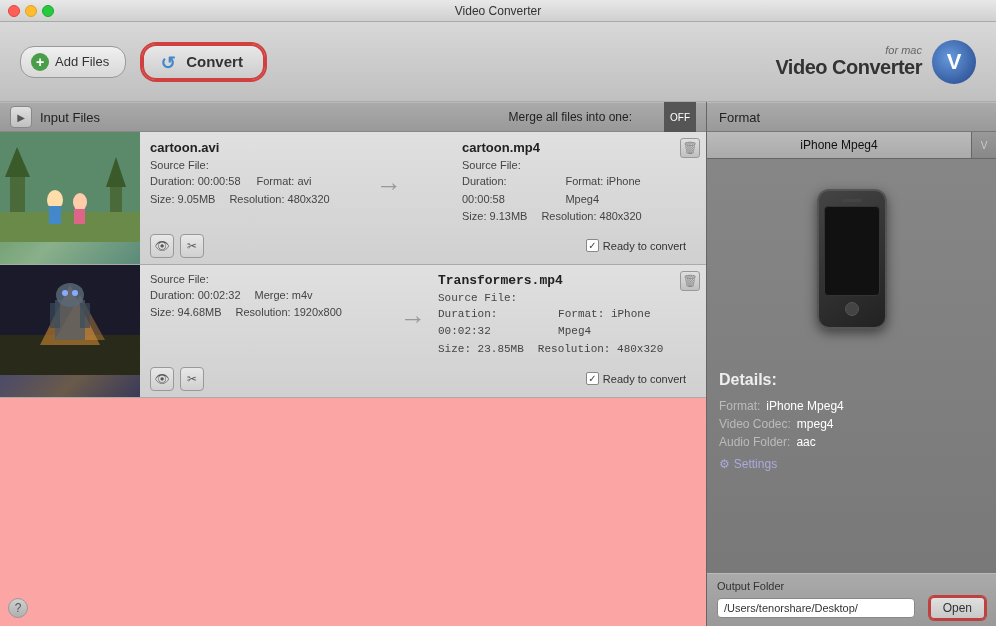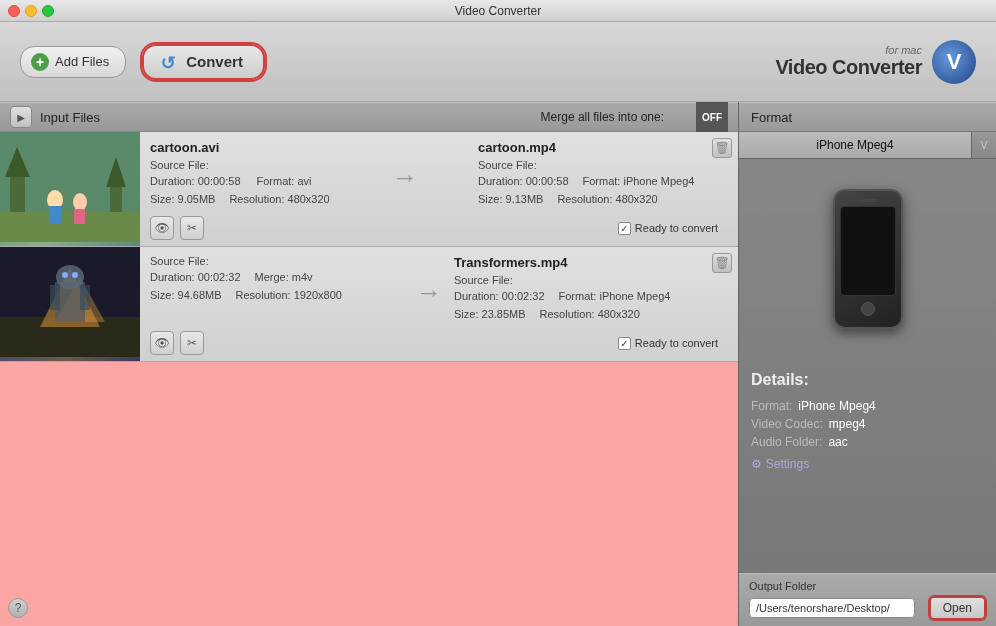--- a/index.html
+++ b/index.html
@@ -186,21 +186,21 @@
       font-size: 12px;
       color: #222;
       margin-right: 24px;
     }
     .toggle-off {
       background: #555;
       border-radius: 0;
       padding: 14px 6px;
       color: white;
       font-size: 10px;
-      font-weight: bold;
+      font-weight: normal;
     }
 
     
     .file-list {
       flex: 1;
       overflow-y: auto;
       background: #fca5a5;
     }
 
     .file-item {
@@ -303,21 +303,21 @@
     .info-row {
       display: flex;
       gap: 4px;
       font-size: 11px;
       color: #444;
       line-height: 1.6;
     }
 
     
     .right-panel {
-      width: 258px;
+      width: 290px;
       background: linear-gradient(to bottom, #888, #777);
       border-left: 1px solid #666;
       display: flex;
       flex-direction: column;
     }
     .format-header {
       background: linear-gradient(to bottom, #aaa, #999);
       height: 30px;
       display: flex;
       align-items: center;
@@ -639,21 +639,21 @@
               <div class="info-row">
                 <span>Duration:  00:02:32</span>
                 <span style="margin-left:10px;">Merge:  m4v</span>
               </div>
               <div class="info-row">
                 <span>Size:  94.68MB</span>
                 <span style="margin-left:10px;">Resolution:  1920x800</span>
               </div>
             </div>
             <div style="display:flex; align-items:center; padding:0 12px; font-size:26px; color:#999;">→</div>
-            <div style="flex:1;">
+            <div style="flex:1;font-family:Liberation Mono, monospace;">
               <div class="file-name">Transformers.mp4</div>
               <div class="source-label">Source File:</div>
               <div class="info-row">
                 <span>Duration:  00:02:32</span>
                 <span style="margin-left:10px;">Format:  iPhone Mpeg4</span>
               </div>
               <div class="info-row">
                 <span>Size:  23.85MB</span>
                 <span style="margin-left:10px;">Resolution:  480x320</span>
               </div>

